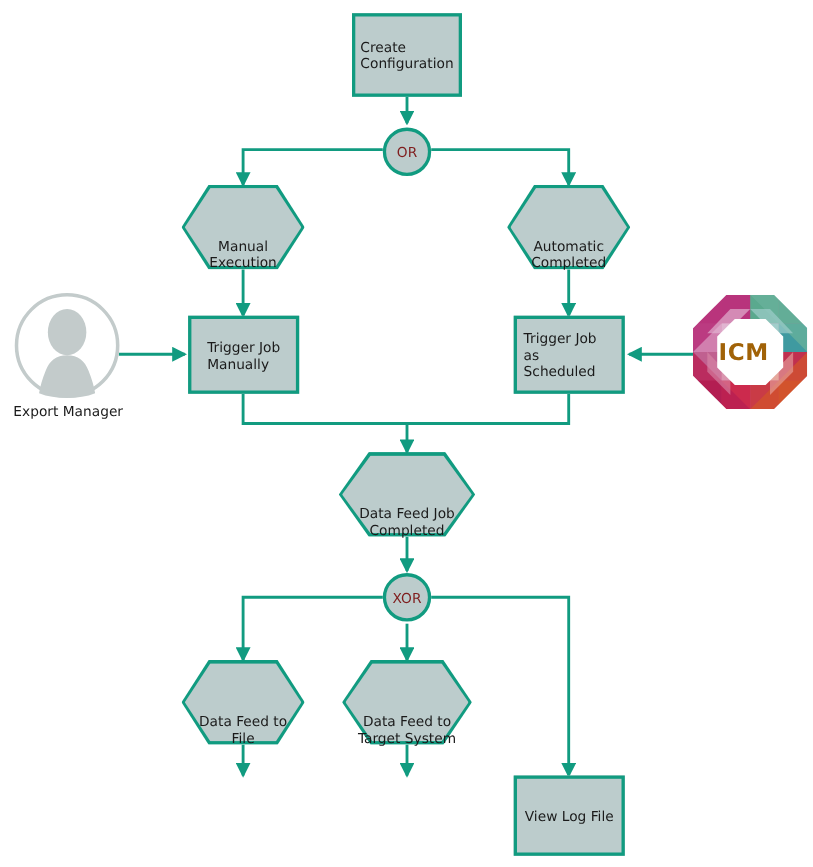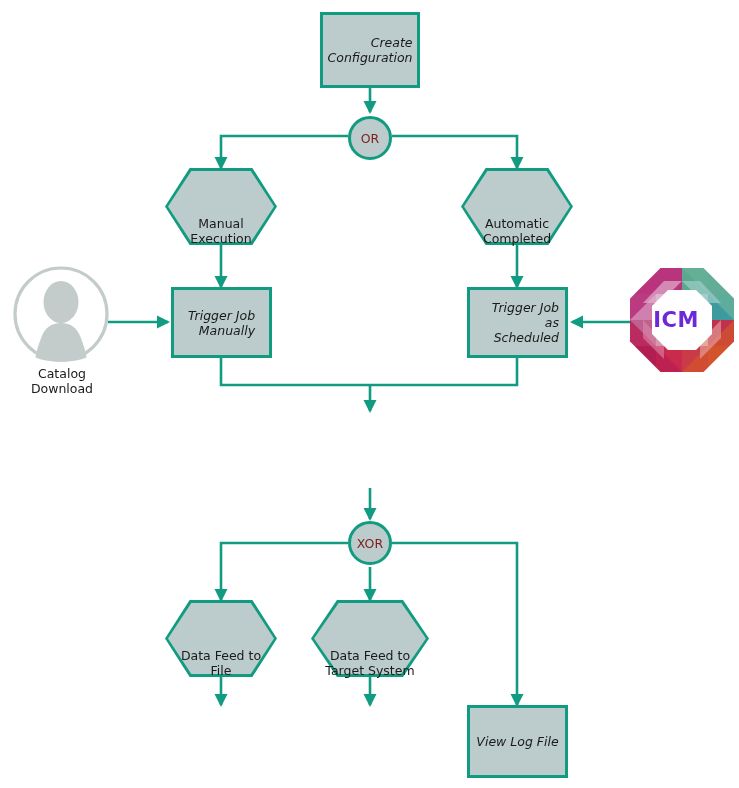--- a/index.html
+++ b/index.html
@@ -26,25 +26,24 @@
     height: 788px;
   }
 
   
   .node {
     position: absolute;
     box-sizing: border-box;
     display: flex;
     align-items: center;
     justify-content: center;
-    text-align: right;
+    text-align: left;
     color: #1a1a1a;
     font-size: 12.5px;
     line-height: 15px;
-    font-style: italic;
   }
   .node .lbl {
     display: block;
     white-space: pre-line;
     padding: 0 6px;
   }
 
   
   .rect {
     background: #bccccc;
@@ -136,21 +135,21 @@
   }
   #icm-logo-text {
     position: absolute;
     left: 0; top: 0;
     width: 92px; height: 104px;
     display: flex;
     align-items: center;
     justify-content: center;
     font-size: 21px;
     font-weight: bold;
-    color: #6d28d9;
+    color: #a16207;
     letter-spacing: 0.5px;
   }
 </style>
 </head>
 <body>
 
 <div id="diagram-root">
 
   <svg id="edge-layer" viewBox="0 0 739 788" width="739" height="788">
     <defs>
@@ -217,20 +216,26 @@
   <div class="node rect" style="left:467px; top:287px; width:101px; height:71px;">
     <span class="lbl">Trigger Job as
 Scheduled</span>
   </div>
 
   <div class="node rect" style="left:171px; top:287px; width:101px; height:71px;">
     <span class="lbl">Trigger Job
 Manually</span>
   </div>
 
+  <div class="hex-wrap" style="left:308px; top:411px; width:124px; height:77px;">
+    <div class="hex-outer"></div>
+    <div class="hex-inner"></div>
+    <div class="hex-label">Data Feed Job
+Completed</div>
+  </div>
 
   <div class="conn" style="left:348px; top:521px; width:44px; height:44px;">
     <span>XOR</span>
   </div>
 
   <div class="hex-wrap" style="left:165px; top:600px; width:112px; height:77px;">
     <div class="hex-outer"></div>
     <div class="hex-inner"></div>
     <div class="hex-label">Data Feed to
 File</div>
@@ -256,21 +261,21 @@
       <ellipse cx="49" cy="37" rx="17.5" ry="21" fill="#c3cbcb"></ellipse>
 
       <path d="M 49 58
                C 39 58, 33 63, 29.5 72
                C 26.5 79.5, 24.5 86, 23.5 92.5
                C 31 95.5, 39.5 96.8, 49 96.8
                C 58.5 96.8, 67 95.5, 74.5 92.5
                C 73.5 86, 71.5 79.5, 68.5 72
                C 65 63, 59 58, 49 58 Z" fill="#c3cbcb"></path>
     </svg>
-    <div id="actor-name">Catalog Download</div>
+    <div id="actor-name">Export Manager</div>
   </div>
 
   <div id="icm-logo">
     <svg viewBox="0 0 104 104" width="104" height="104">
       <defs>
 
         <clipPath id="octClip">
           <polygon points="30.5,0 73.5,0 104,30.5 104,73.5 73.5,104 30.5,104 0,73.5 0,30.5"></polygon>
         </clipPath>
 

